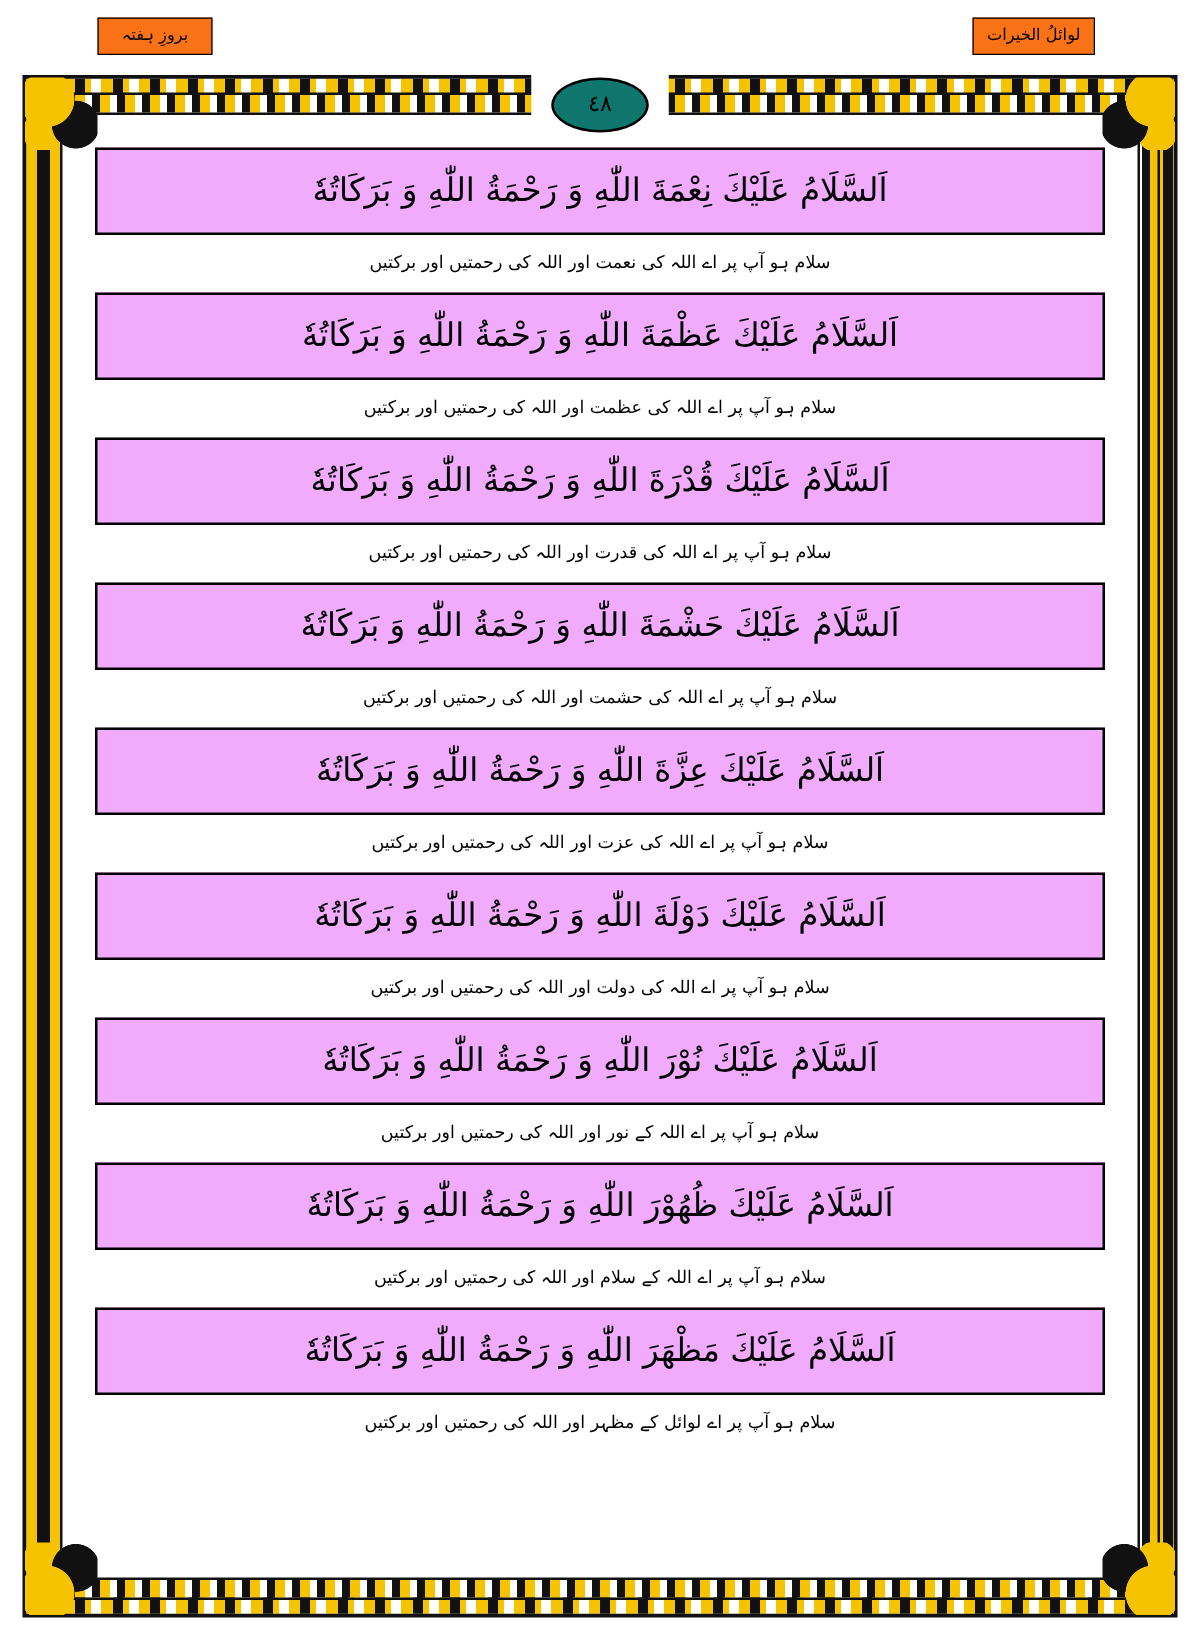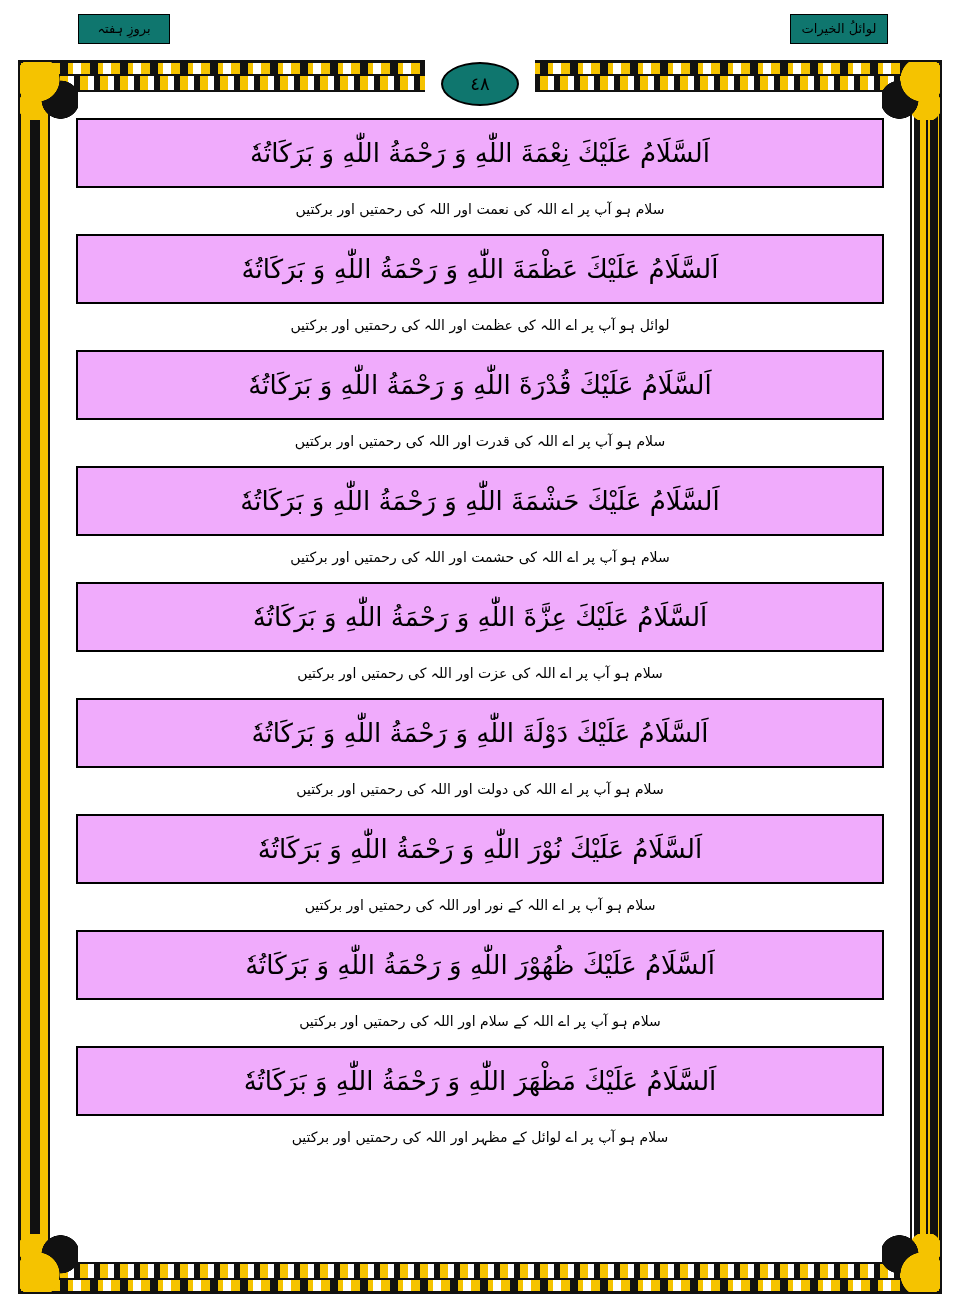--- a/index.html
+++ b/index.html
@@ -26,24 +26,24 @@
   .header-box {
     position: absolute;
     top: 0;
     border: 1px solid #000;
     height: 28px;
     line-height: 28px;
     text-align: center;
     font-size: 13px;
     color: #000;
     direction: rtl;
-    background: #0f766e;
+    background: #f97316;
   }
   .header-box.left  { left: 78px;  width: 90px; }
-  .header-box.right { right: 72px; width: 96px; margin-left: 40px; }
+  .header-box.right { right: 84px; width: 96px; margin-left: 40px; }
 
   
   .page-oval {
     position: absolute;
     top: 62px;
     left: 50%;
     transform: translateX(-50%);
     width: 74px;
     height: 40px;
     border: 2px solid #000;
@@ -194,21 +194,21 @@
       </div>
       <div class="urdu-line">
         <div class="urdu-text">سلام ہو آپ پر اے اللہ کی نعمت اور اللہ کی رحمتیں اور برکتیں</div>
       </div>
     </div>
     <div class="verse-block">
       <div class="arabic-box">
         <div class="arabic-text">اَلسَّلَامُ عَلَيْكَ عَظْمَةَ اللّٰهِ وَ رَحْمَةُ اللّٰهِ وَ بَرَكَاتُهٗ</div>
       </div>
       <div class="urdu-line">
-        <div class="urdu-text">لوائل ہو آپ پر اے اللہ کی عظمت اور اللہ کی رحمتیں اور برکتیں</div>
+        <div class="urdu-text">سلام ہو آپ پر اے اللہ کی عظمت اور اللہ کی رحمتیں اور برکتیں</div>
       </div>
     </div>
     <div class="verse-block">
       <div class="arabic-box">
         <div class="arabic-text">اَلسَّلَامُ عَلَيْكَ قُدْرَةَ اللّٰهِ وَ رَحْمَةُ اللّٰهِ وَ بَرَكَاتُهٗ</div>
       </div>
       <div class="urdu-line">
         <div class="urdu-text">سلام ہو آپ پر اے اللہ کی قدرت اور اللہ کی رحمتیں اور برکتیں</div>
       </div>
     </div>

